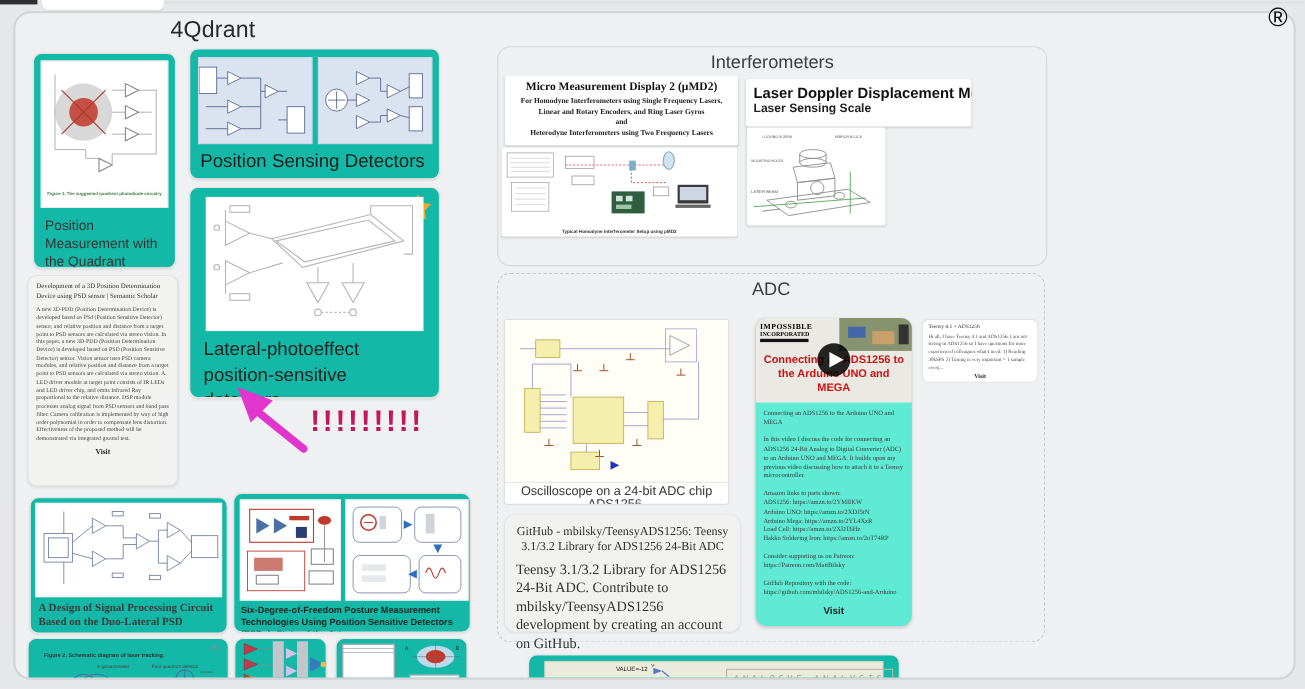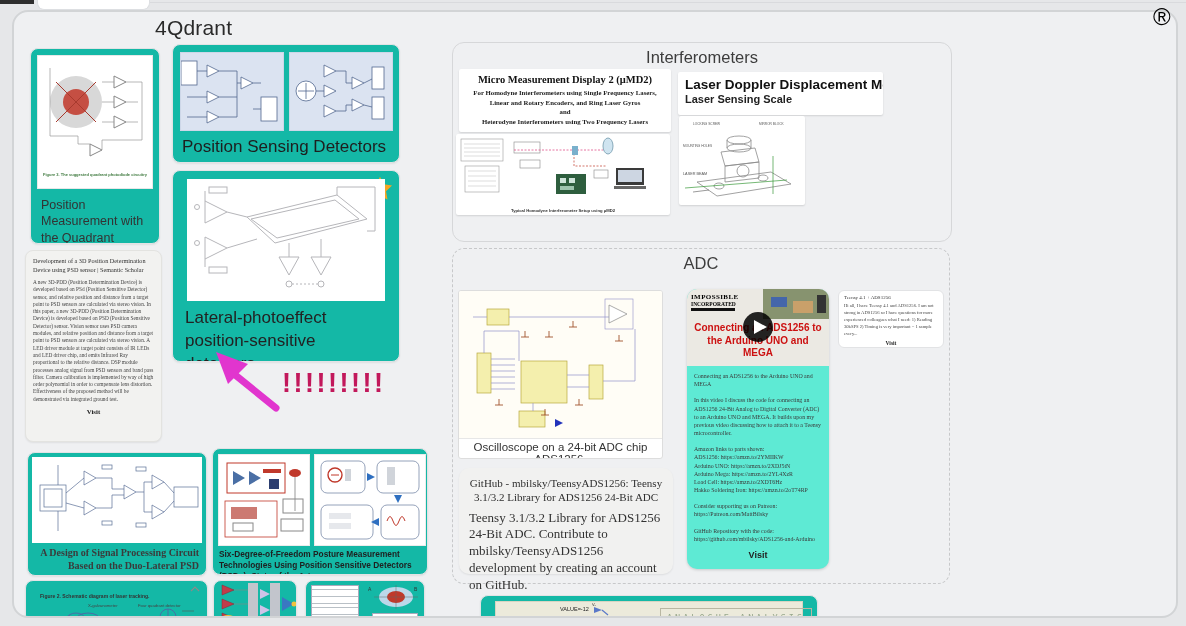--- a/index.html
+++ b/index.html
@@ -46,21 +46,21 @@
   .visit { text-align:center; font-weight:bold; color:#222; }
   .card-abstract .visit { font-size:6.8px; margin-top:5px; }
 
   .annotation-arrow { left:196px; top:338px; width:82px; height:66px; }
   .annotation-bangs { left:268px; top:356px; font-size:27px; font-weight:800; color:#c2185b;
                       letter-spacing:2.5px; }
 
   .card-duo { left:13px; top:440px; width:180px; height:124px; }
   .card-duo .imgbox { margin:4px; height:86px; border:none; }
   .card-duo .ttl { font-family:"Liberation Serif", serif; font-weight:bold; font-size:10px;
-                   line-height:1.28; color:#3b3b3b; padding:0 7px;text-align:right; }
+                   line-height:1.28; color:#3b3b3b; padding:0 7px; }
 
   .card-sixdof { left:198px; top:436px; width:216px; height:127px; }
   .sixdof-tiles { display:flex; gap:4px; padding:5px 5px 0 5px; }
   .sixdof-tile { height:92px; border:1px solid #ececec; background:#fff; }
   .card-sixdof .ttl { font-size:8.3px; font-weight:bold; line-height:1.3; color:#1f1f1f; padding:3px 6px 0 6px; }
 
   .card-ltrack { left:11px; top:568px; width:183px; height:60px; }
   .chev { position:absolute; top:5px; right:7px; width:10px; height:6px; }
   .card-ltrack .cap { font-size:5px; font-weight:bold; color:#333; margin:12px 0 0 14px; }
   .tiny-label { position:absolute; font-size:4.2px; color:#444; }

